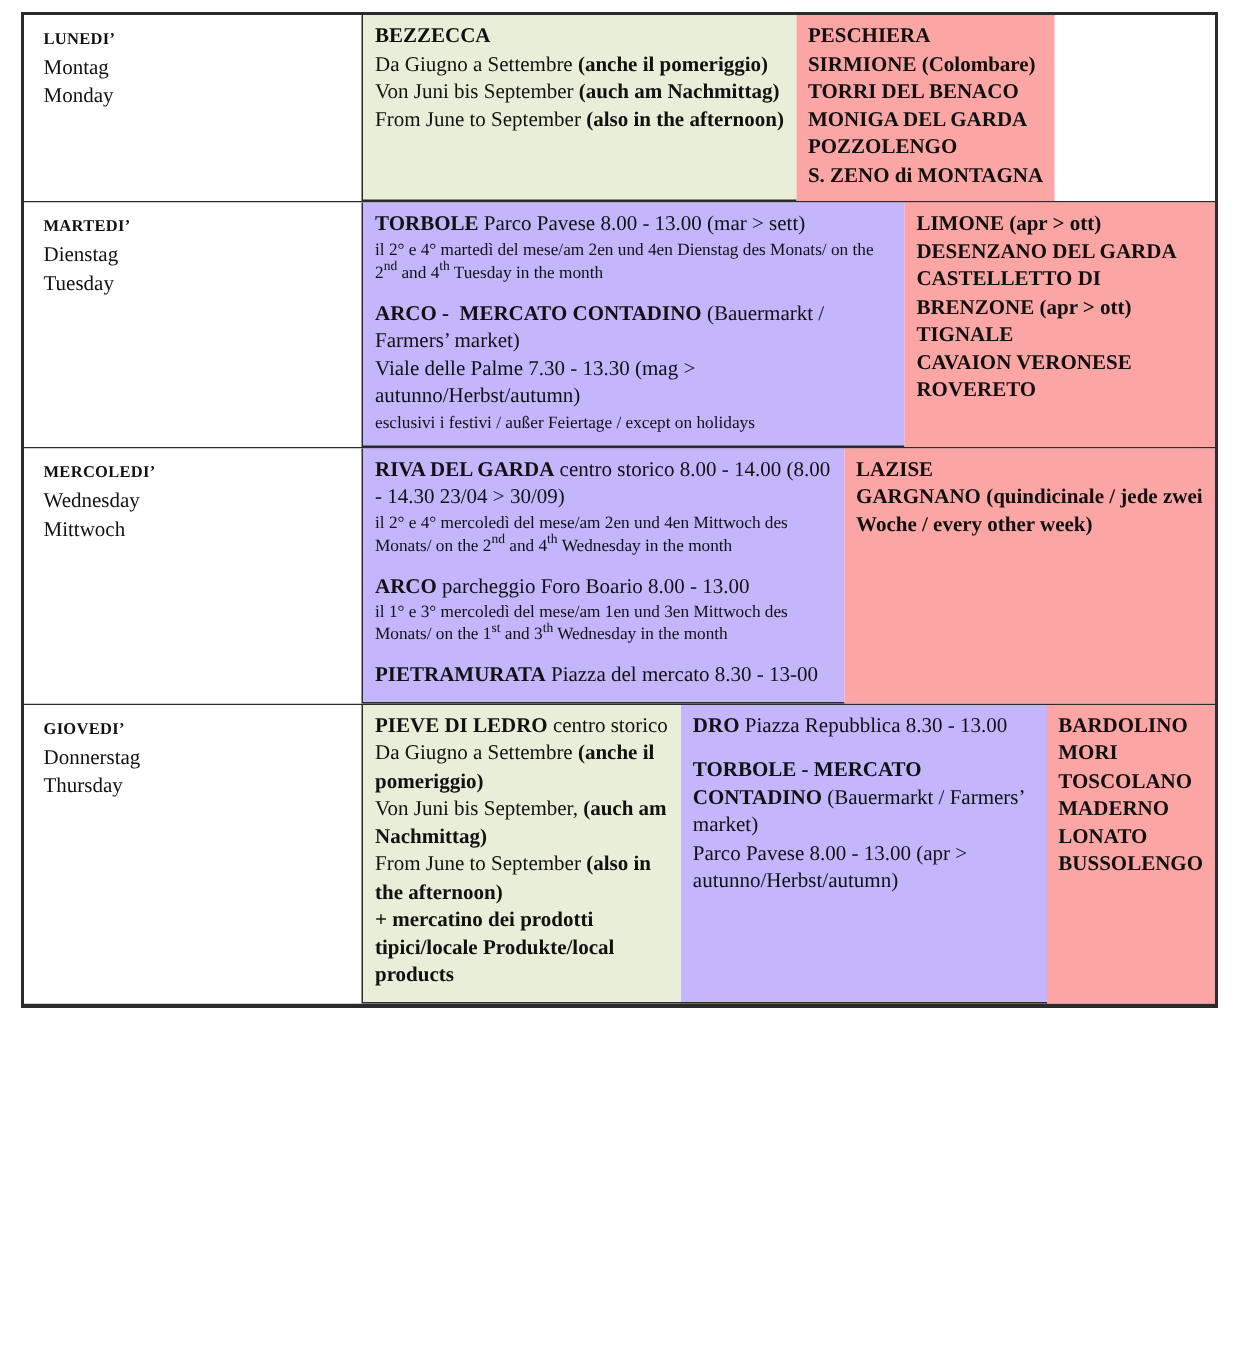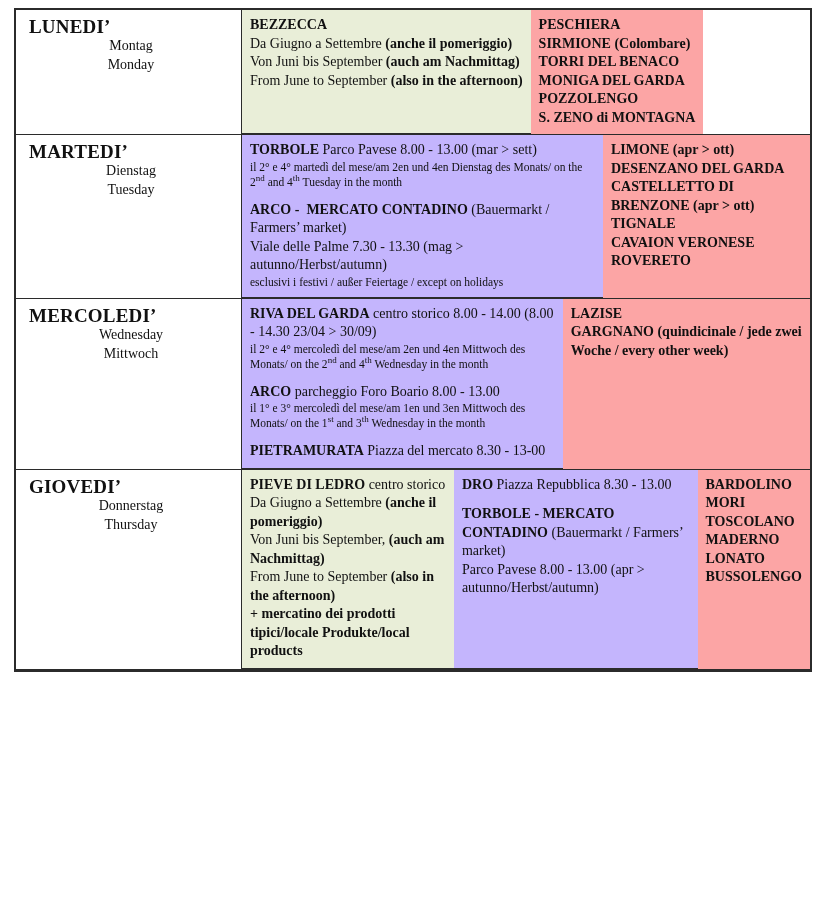--- a/index.html
+++ b/index.html
@@ -20,22 +20,22 @@
   }
   .day-row { display: flex; border-bottom: 1.5px solid #2b2b2b; }
   .day-cell {
     width: 226px;
     flex: 0 0 226px;
     box-sizing: border-box;
     border-right: 1.6px solid #2b2b2b;
     padding: 7px 8px 0 13px;
     background: #ffffff;
   }
-  .day-it { font-weight: bold; font-size: 19px; line-height: 19px; letter-spacing: 0.2px; }
-  .day-sub { font-size: 14px; line-height: 19px; text-align: center; }
+  .day-it { font-weight: bold; font-size: 11px; line-height: 19px; letter-spacing: 0.2px; }
+  .day-sub { font-size: 14px; line-height: 19px; }
   .sections { flex: 1 1 auto; display: flex; min-width: 0; }
   .section { padding: 6px 8px 7px 8px; border-bottom: 1.5px solid #2b2b2b; }
   .section:last-child { border-bottom: none; }
   .bg-green { background: #e9eed8; }
   .bg-peach { background: #c4b5fd; }
   .bg-plain { background: #fca5a5; font-weight: bold; }
   .para { margin: 0 0 11px 0; }
   .para:last-child { margin-bottom: 0; }
   .line { font-size: 14px; line-height: 18.5px; white-space: pre-wrap; }
   .line.small { font-size: 11.5px; line-height: 15px; }

